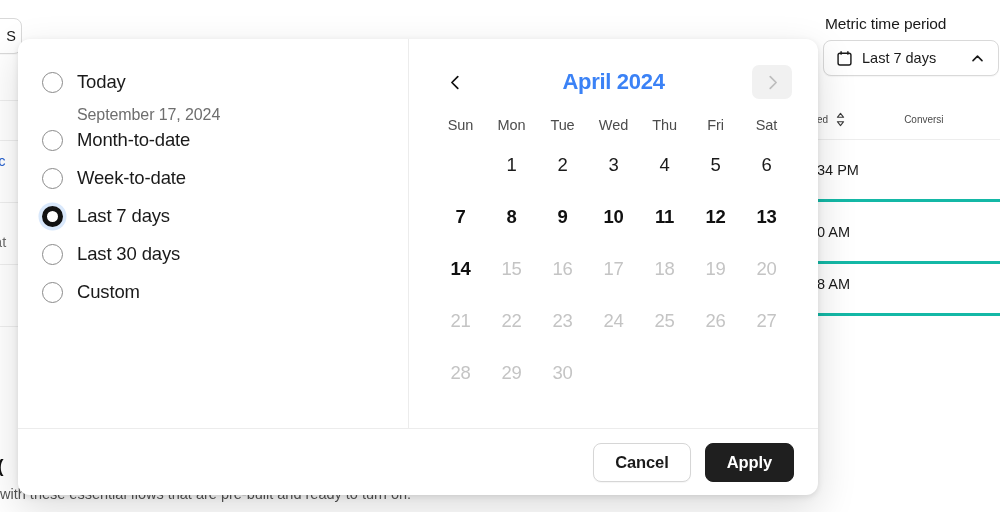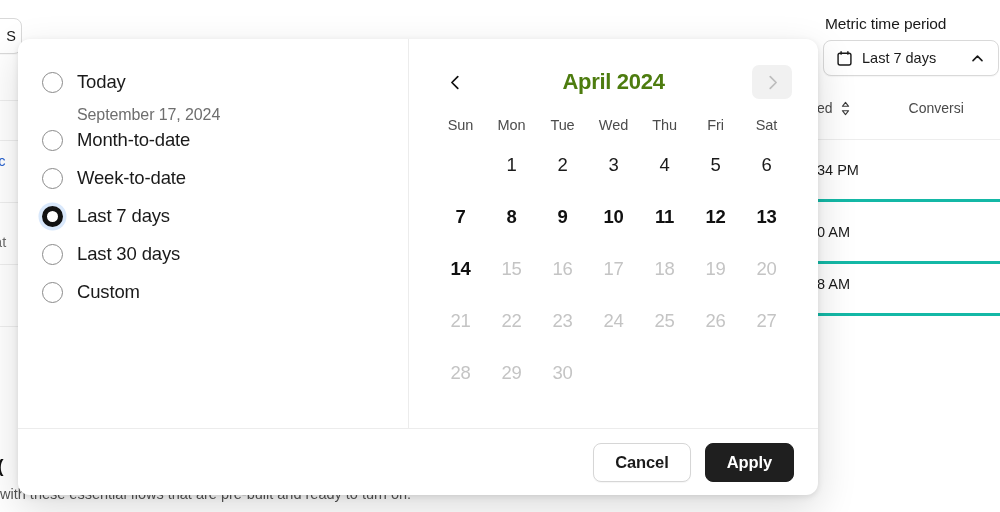--- a/index.html
+++ b/index.html
@@ -60,23 +60,23 @@
   .ico { display: inline-flex; align-items: center; justify-content: center; }
 
   
   .bg-table-head {
     position: absolute;
     top: 100px;
     left: 812px;
     right: 0;
     height: 40px;
     display: flex;
-    align-items: flex-start;
+    align-items: center;
     border-bottom: 1px solid #ededed;
-    font-size: 14px;
+    font-size: 10px;
     color: #4a4a4a;
   }
   .bg-th-1 {
     display: flex; align-items: center; gap: 7px;
     margin-left: 5px;
   }
   .bg-th-2 { margin-left: 58px; white-space: nowrap; }
 
   .bg-row {
     position: absolute;
@@ -237,21 +237,21 @@
   .nav-btn.disabled {
     background: #f1f1f1;
     color: #bdbdbd;
     cursor: default;
   }
   .cal-title {
     flex: 1;
     text-align: center;
     font-size: 22px;
     font-weight: bold;
-    color: #4d7c0f;
+    color: #3b82f6;
     letter-spacing: -0.3px;
   }
 
   .dow-row, .week-row {
     display: grid;
     grid-template-columns: repeat(7, 1fr);
   }
   .dow {
     text-align: center;
     font-size: 14.5px;

